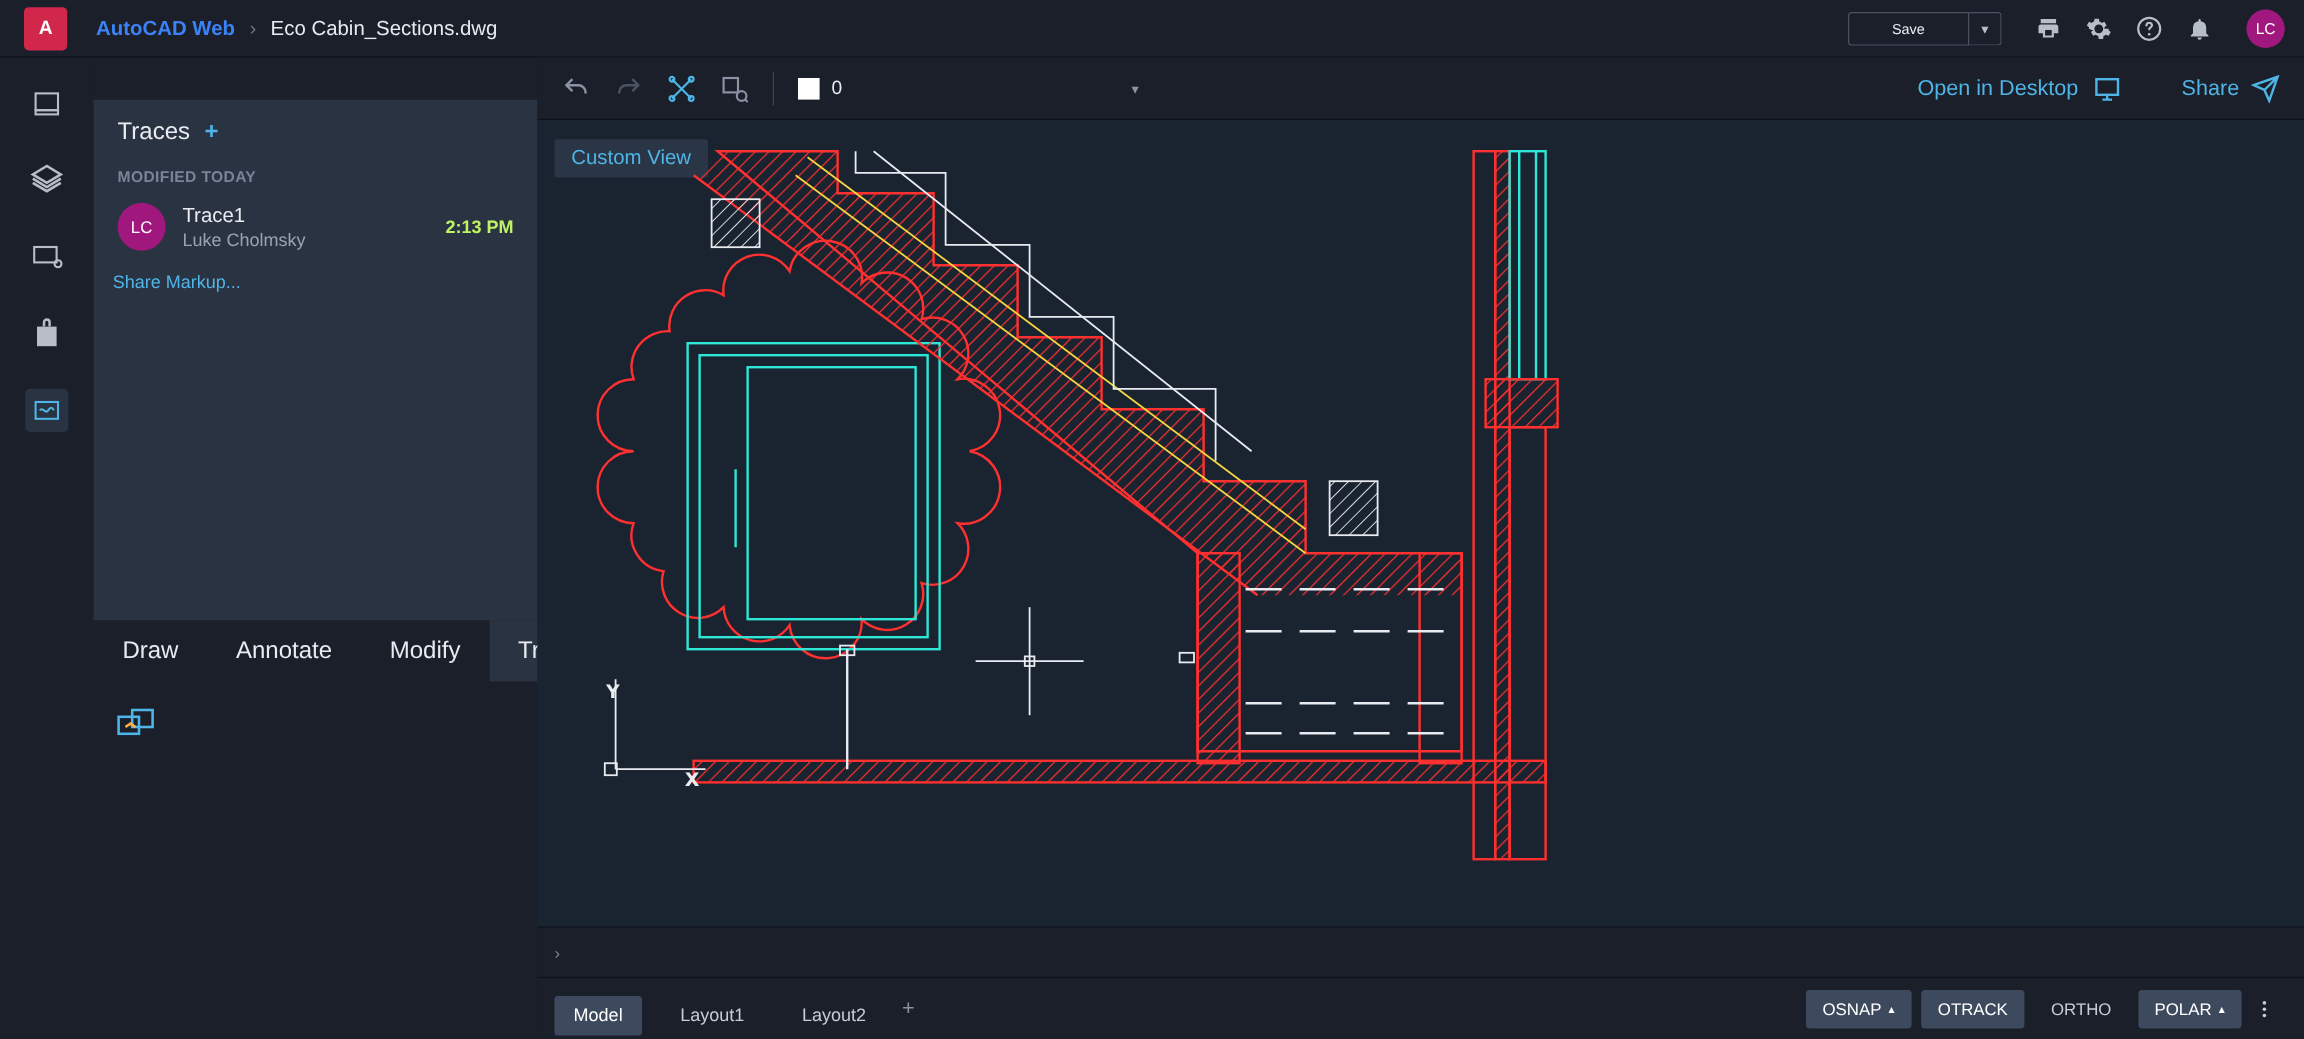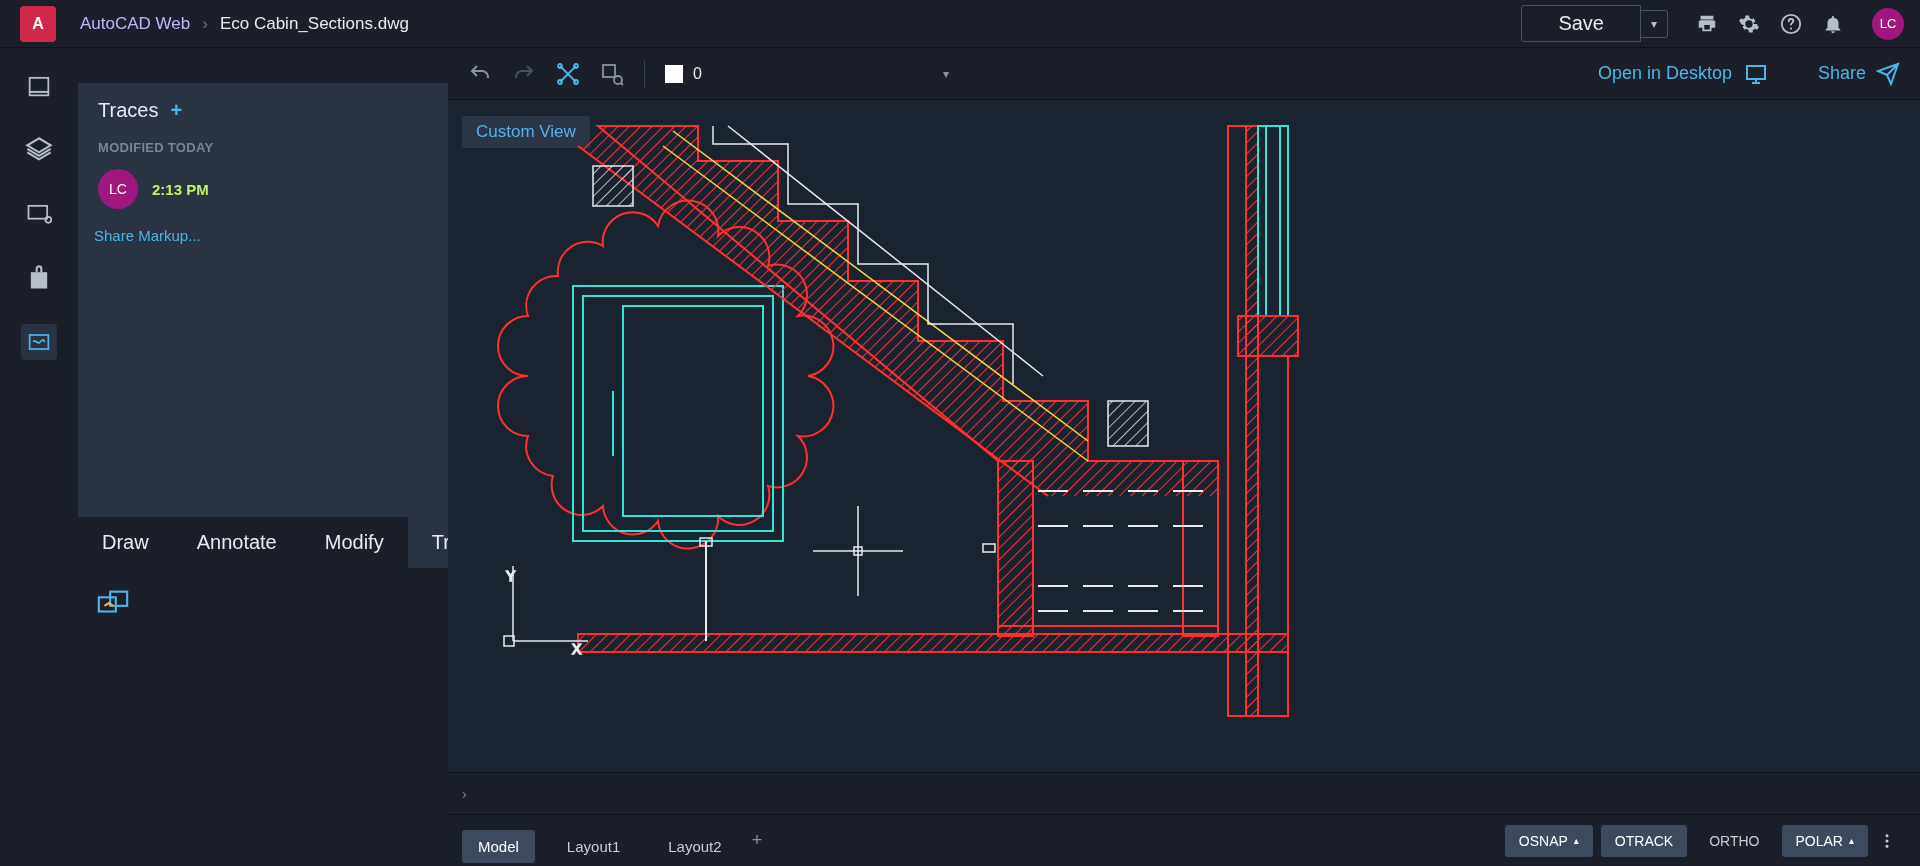--- a/index.html
+++ b/index.html
@@ -2,26 +2,26 @@
 <html><head>
 <meta charset="utf-8">
 <style>
 * { margin: 0; padding: 0; box-sizing: border-box; font-family: -apple-system, BlinkMacSystemFont, "Segoe UI", Helvetica, Arial, sans-serif; }
 body { background: #1a1f2a; color: #c8cdd4; overflow: hidden; width: 1920px; height: 866px; }
 
 
 .topbar { height: 48px; display: flex; align-items: center; padding: 0 16px 0 0; background: #1a1f2a; border-bottom: 1px solid #0e1118; }
 .logo { width: 36px; height: 36px; background: #d1274a; border-radius: 4px; display: flex; align-items: center; justify-content: center; font-weight: bold; color: #fff; margin: 0 24px 0 20px; font-size: 16px; }
 .breadcrumb { display: flex; align-items: center; gap: 12px; font-size: 17px; }
-.breadcrumb .app { color: #c4b5fd; font-weight: 400; }
+.breadcrumb .app { color: #3b82f6; font-weight: 700; }
 .breadcrumb .sep { color: #6a7485; }
 .breadcrumb .file { color: #e8ebef; }
 .topbar-spacer { flex: 1; }
 .save-group { display: flex; align-items: center; }
-.save-btn { background: transparent; border: 1px solid #4a5364; color: #e8ebef; padding: 6px 36px; font-size: 20px; border-radius: 3px 0 0 3px; cursor: pointer; }
+.save-btn { background: transparent; border: 1px solid #4a5364; color: #e8ebef; padding: 6px 36px; font-size: 12px; border-radius: 3px 0 0 3px; cursor: pointer; }
 .save-caret { background: transparent; border: 1px solid #4a5364; border-left: none; color: #b8bec8; padding: 6px 10px; font-size: 12px; border-radius: 0 3px 3px 0; cursor: pointer; }
 .topbar-icons { display: flex; align-items: center; gap: 20px; margin-left: 28px; }
 .topbar-icon { width: 22px; height: 22px; color: #b8bec8; cursor: pointer; display: flex; align-items: center; justify-content: center; }
 .avatar-top { width: 32px; height: 32px; border-radius: 50%; background: #a0177d; color: #fff; display: flex; align-items: center; justify-content: center; font-size: 13px; font-weight: 500; margin-left: 8px; }
 
 
 .main { display: flex; height: calc(866px - 48px); }
 .left-rail { width: 78px; background: #1a1f2a; display: flex; flex-direction: column; align-items: center; padding-top: 20px; gap: 28px; }
 .rail-icon { width: 36px; height: 36px; color: #b8bec8; cursor: pointer; display: flex; align-items: center; justify-content: center; border-radius: 4px; }
 .rail-icon.active { background: #2a3342; }
@@ -157,20 +157,24 @@
   </div>
 
   <div class="side-panel">
     <div class="panel-header">
       <span class="panel-title">Traces</span>
       <span class="plus-icon">+</span>
     </div>
     <div class="panel-subhdr">MODIFIED TODAY</div>
     <div class="trace-item">
       <div class="trace-avatar">LC</div>
+      <div class="trace-info">
+        <div class="trace-name">Trace1</div>
+        <div class="trace-user">Luke Cholmsky</div>
+      </div>
       <div class="trace-time">2:13 PM</div>
     </div>
     <div class="import-link">Share Markup...</div>
     <div style="flex:1"></div>
     <div class="tool-tabs" id="tool-tabs">
         <div class="tool-tab">Draw</div>
         <div class="tool-tab">Annotate</div>
         <div class="tool-tab">Modify</div>
         <div class="tool-tab active">Trace</div>
       </div>

